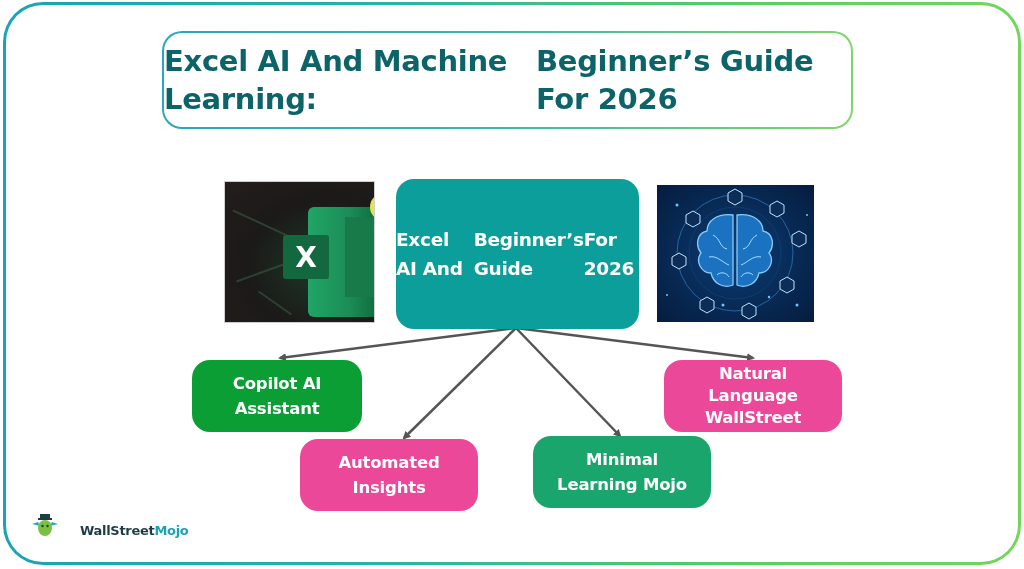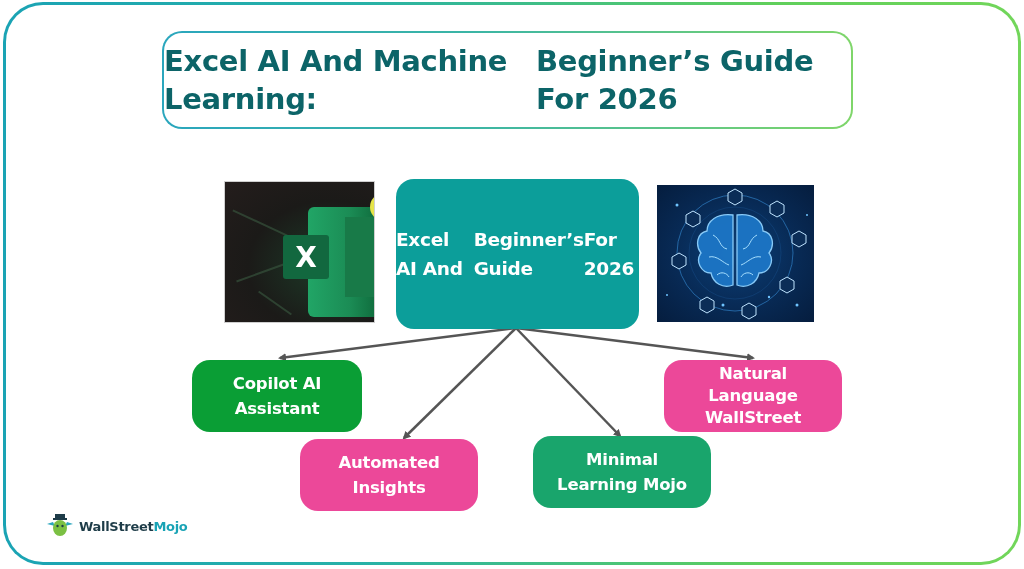--- a/index.html
+++ b/index.html
@@ -80,21 +80,21 @@
     .leaf span { font-size: 16.5px; line-height: 25px; letter-spacing: -0.2px; }
     .leaf-copilot { left: 192px; top: 360px; width: 170px; height: 72px; background: #0a9e35; }
     .leaf-automated { left: 300px; top: 439px; width: 178px; height: 72px; background: #ec4899; }
     .leaf-minimal { left: 533px; top: 436px; width: 178px; height: 72px; background: #19a56c; }
     .leaf-natural { left: 664px; top: 360px; width: 178px; height: 72px; background: #ec4899; }
     .leaf-natural span { line-height: 22px; }
 
     .arrows { position: absolute; left: 0; top: 0; width: 1024px; height: 569px; pointer-events: none; }
 
     .logo {
-      position: absolute; left: 45px; top: 514px; display: flex; align-items: center; gap: 4px;
+      position: absolute; left: 30px; top: 514px; display: flex; align-items: flex-end; gap: 20px;
     }
     .logo-text { font-size: 13px; font-weight: bold; font-family: "DejaVu Sans", sans-serif; letter-spacing: -0.3px; }
     .logo-wall { color: #1e3c48; }
     .logo-mojo { color: #19a3b5; }
   </style>
 </head>
 <body>
 
 <div class="outer-frame">
   <div class="outer-frame-inner"></div>

